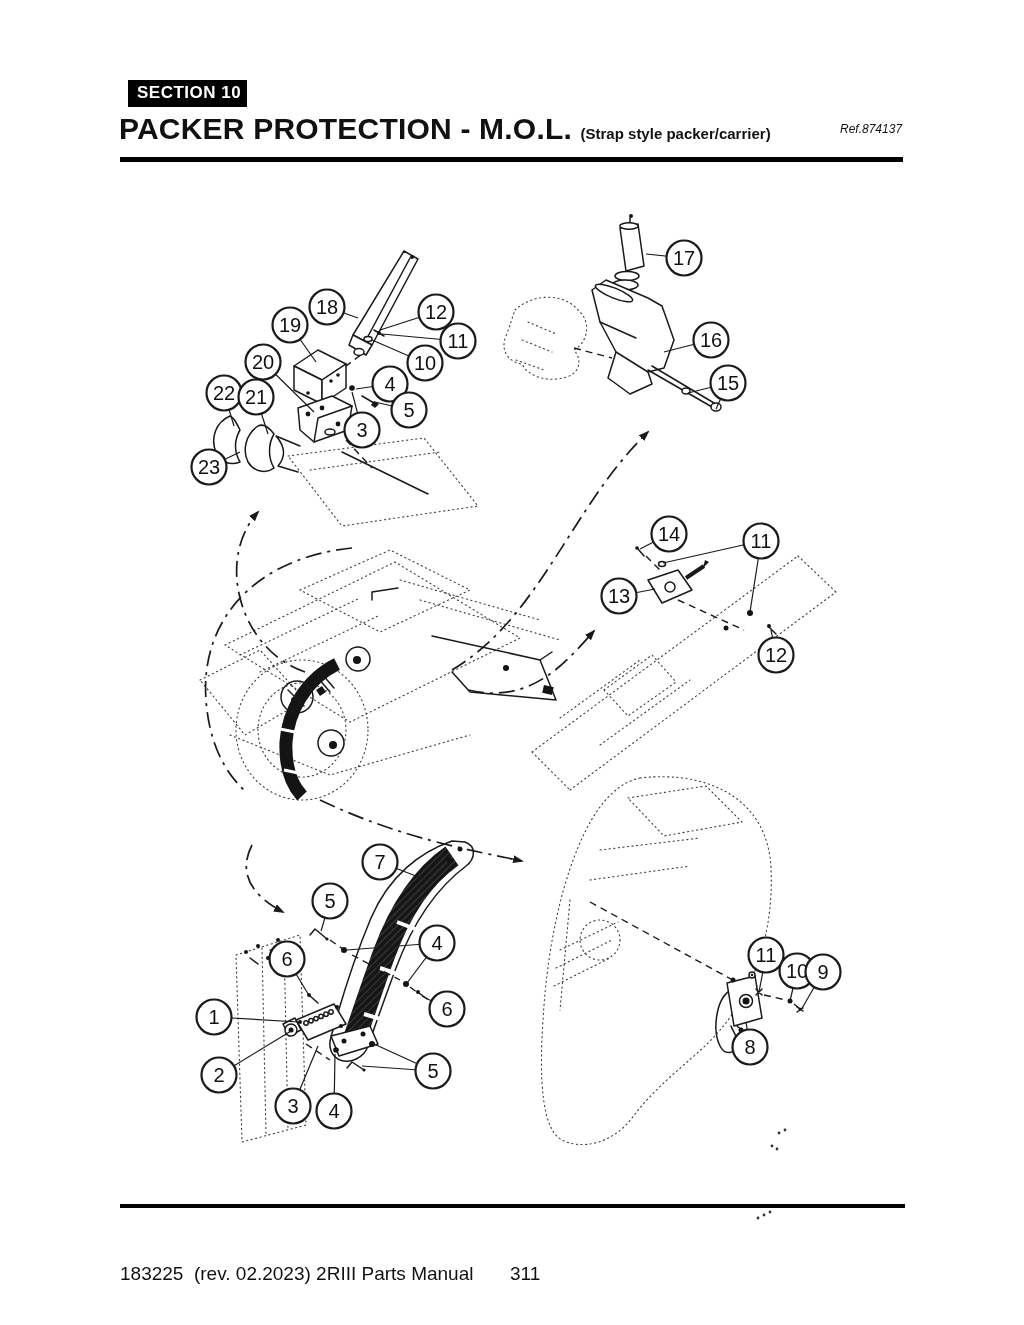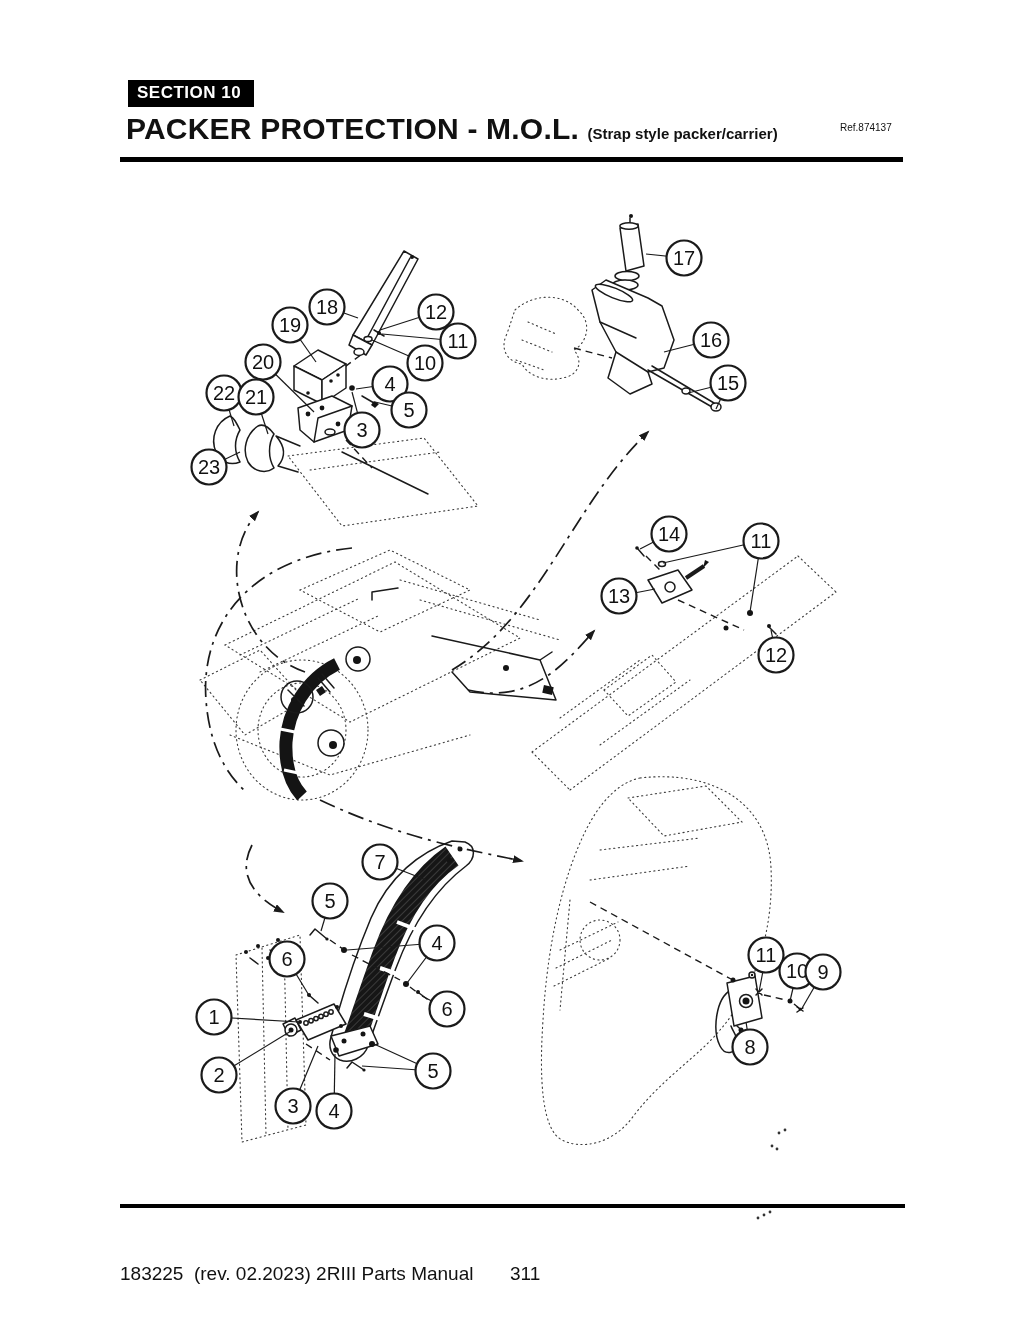--- a/index.html
+++ b/index.html
@@ -1,23 +1,23 @@
 <!DOCTYPE html>
 <html><head>
 <meta charset="utf-8">
 <style>
   html,body{margin:0;padding:0;background:#e8e8e8;}
   .page{position:relative;width:1024px;height:1325px;background:#ffffff;overflow:hidden;
         font-family:"Liberation Sans", sans-serif;color:#111;}
   .abs{position:absolute;}
   .badge{left:128px;top:80px;background:#000;color:#fff;font-weight:bold;font-size:17px;
-         padding:3px 13px 4px 9px;letter-spacing:.5px;}
-  .title{left:126px;top:112px;font-weight:bold;font-size:30px;letter-spacing:.2px;white-space:nowrap;}
+         padding:3px 6px 4px 9px;letter-spacing:.5px;}
+  .title{left:119px;top:112px;font-weight:bold;font-size:30px;letter-spacing:.2px;white-space:nowrap;}
   .subtitle{font-size:15px;font-weight:bold;letter-spacing:0;}
-  .ref{left:840px;top:122px;font-size:10px;}
+  .ref{left:840px;top:122px;font-style:italic;font-size:12px;}
   .rule{background:#000;}
   .top-rule{left:120px;top:157px;width:783px;height:5px;}
   .bottom-rule{left:120px;top:1204px;width:785px;height:4px;}
   .footer-doc{left:120px;top:1263px;font-size:19px;white-space:pre;}
   .footer-page{left:510px;top:1263px;font-size:19px;}
   svg{position:absolute;left:0;top:0;}
   
   .ln{stroke:#1a1a1a;stroke-width:1.5;fill:none;stroke-linejoin:round;stroke-linecap:round;}
   .fw{fill:#ffffff;stroke:#1a1a1a;stroke-width:1.5;stroke-linejoin:round;}
   .fd{fill:#141414;stroke:none;}

